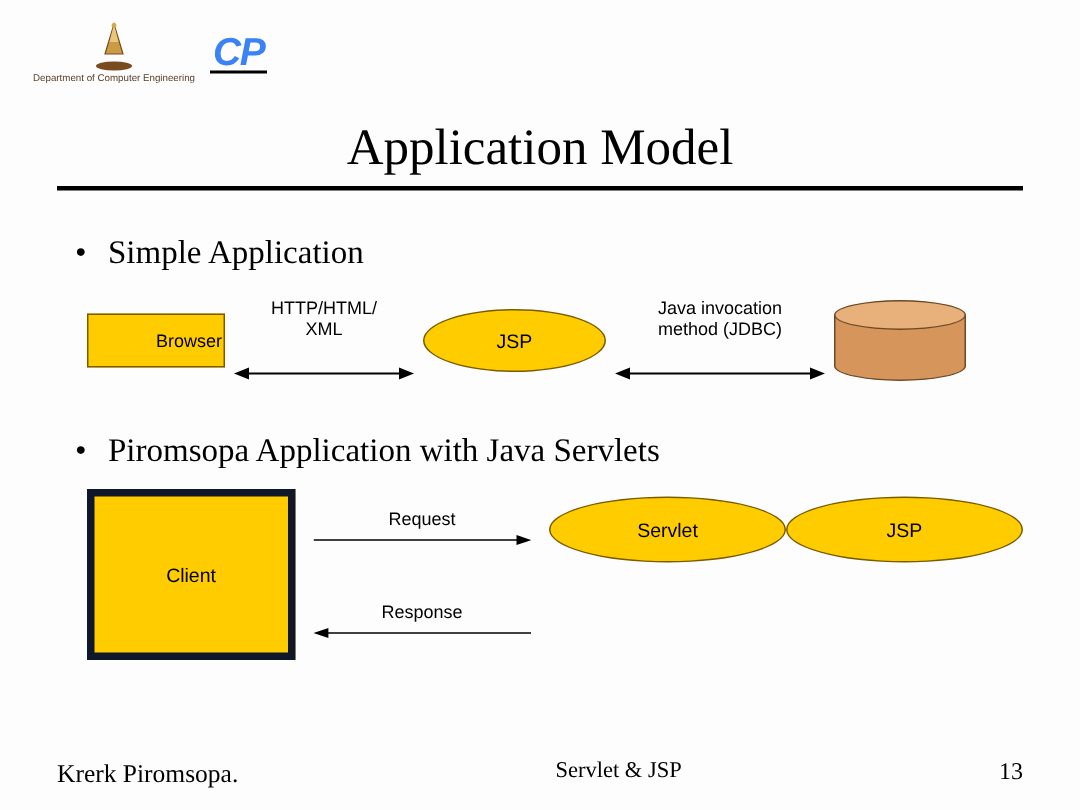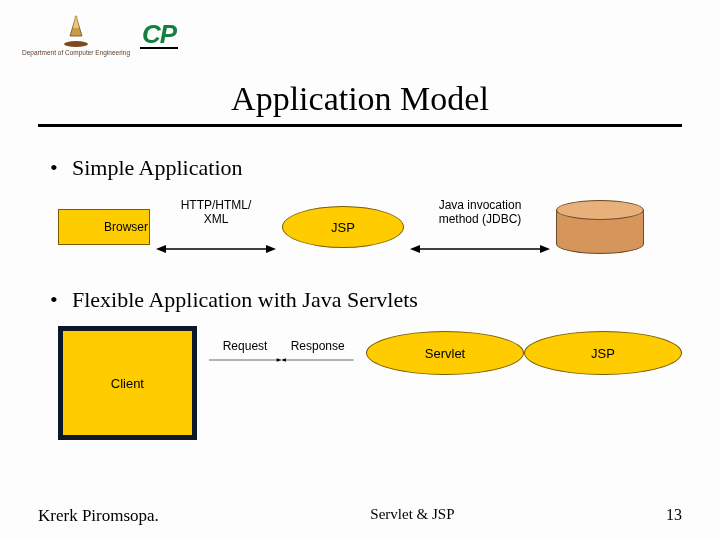--- a/index.html
+++ b/index.html
@@ -41,21 +41,21 @@
     color: #5b3f2a;
     margin-top: 1px;
     white-space: nowrap;
   }
   .logo-cp {
     font-family: Arial, sans-serif;
     font-weight: 900;
     font-style: italic;
     font-size: 26px;
     letter-spacing: -1px;
-    color: #15803d;
+    color: #3b82f6;
     border-bottom: 2px solid #000;
     padding: 0 2px 0 2px;
     line-height: 1;
   }
   h1.title {
     text-align: center;
     font-weight: normal;
     font-size: 34px;
     margin-top: 60px;
   }
@@ -164,21 +164,21 @@
     width: 166px;
     height: 114px;
     display: flex;
     align-items: center;
     justify-content: center;
     font-family: Arial, sans-serif;
     font-size: 13px;
   }
   .d2 .arrows {
     display: flex;
-    flex-direction: row;
+    flex-direction: column;
     justify-content: space-between;
     width: 176px;
     height: 100px;
     padding: 6px 0;
   }
   .d2 .arrow-row {
     display: flex;
     flex-direction: column;
     align-items: center;
   }
@@ -265,21 +265,21 @@
         <polygon points="140,6 130,2 130,10" fill="#000"></polygon>
       </svg>
     </div>
     <div class="cyl-wrap">
       <div class="cyl-body"></div>
       <div class="cyl-top"></div>
     </div>
   </div>
 
   <ul class="bullets" style="margin-top:6px">
-    <li>Flexible Application with Java Servlets</li>
+    <li>Piromsopa Application with Java Servlets</li>
   </ul>
 
   <div class="diagram d2">
     <div class="client">Client</div>
     <div class="arrows">
       <div class="arrow-row">
         <div class="albl">Request</div>
         <svg class="sarrow" viewBox="0 0 176 10">
           <line x1="0" y1="5" x2="166" y2="5" stroke="#000" stroke-width="1.4"></line>
           <polygon points="176,5 164,1 164,9" fill="#000"></polygon>

